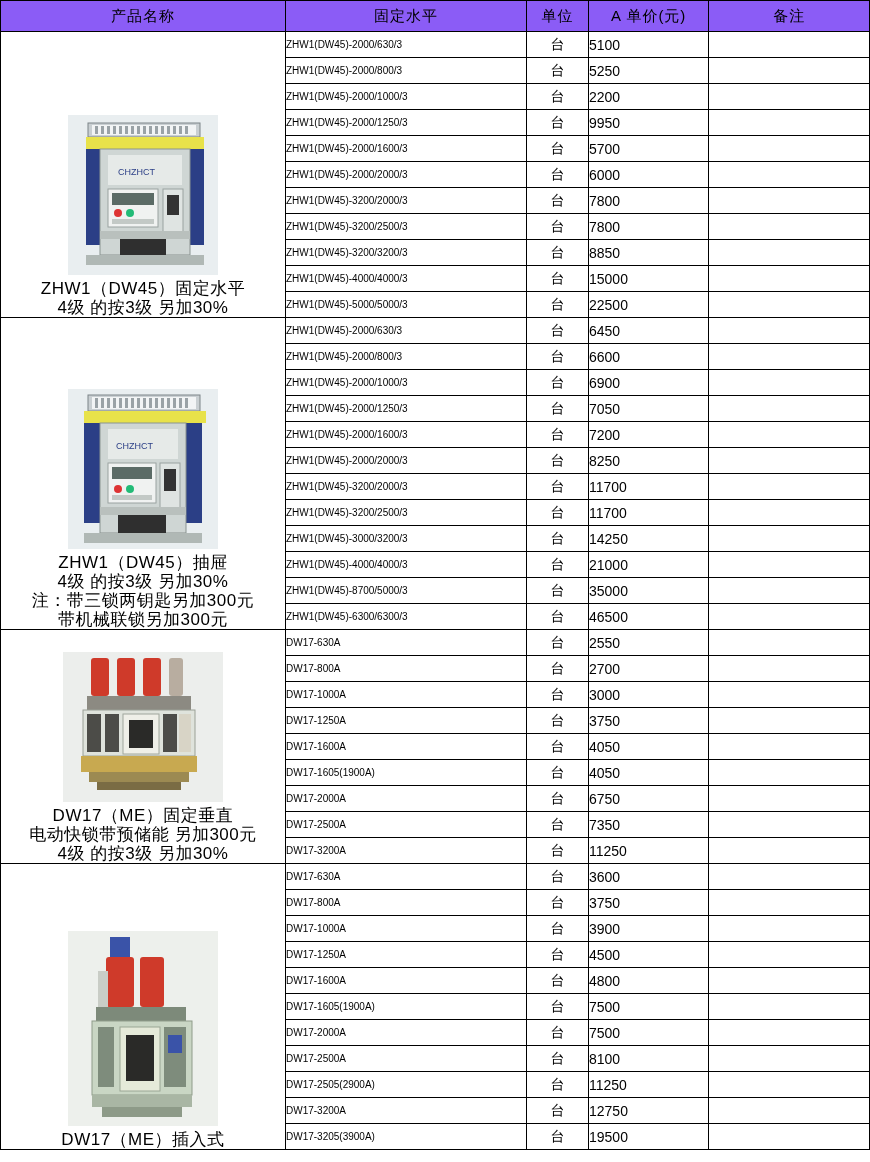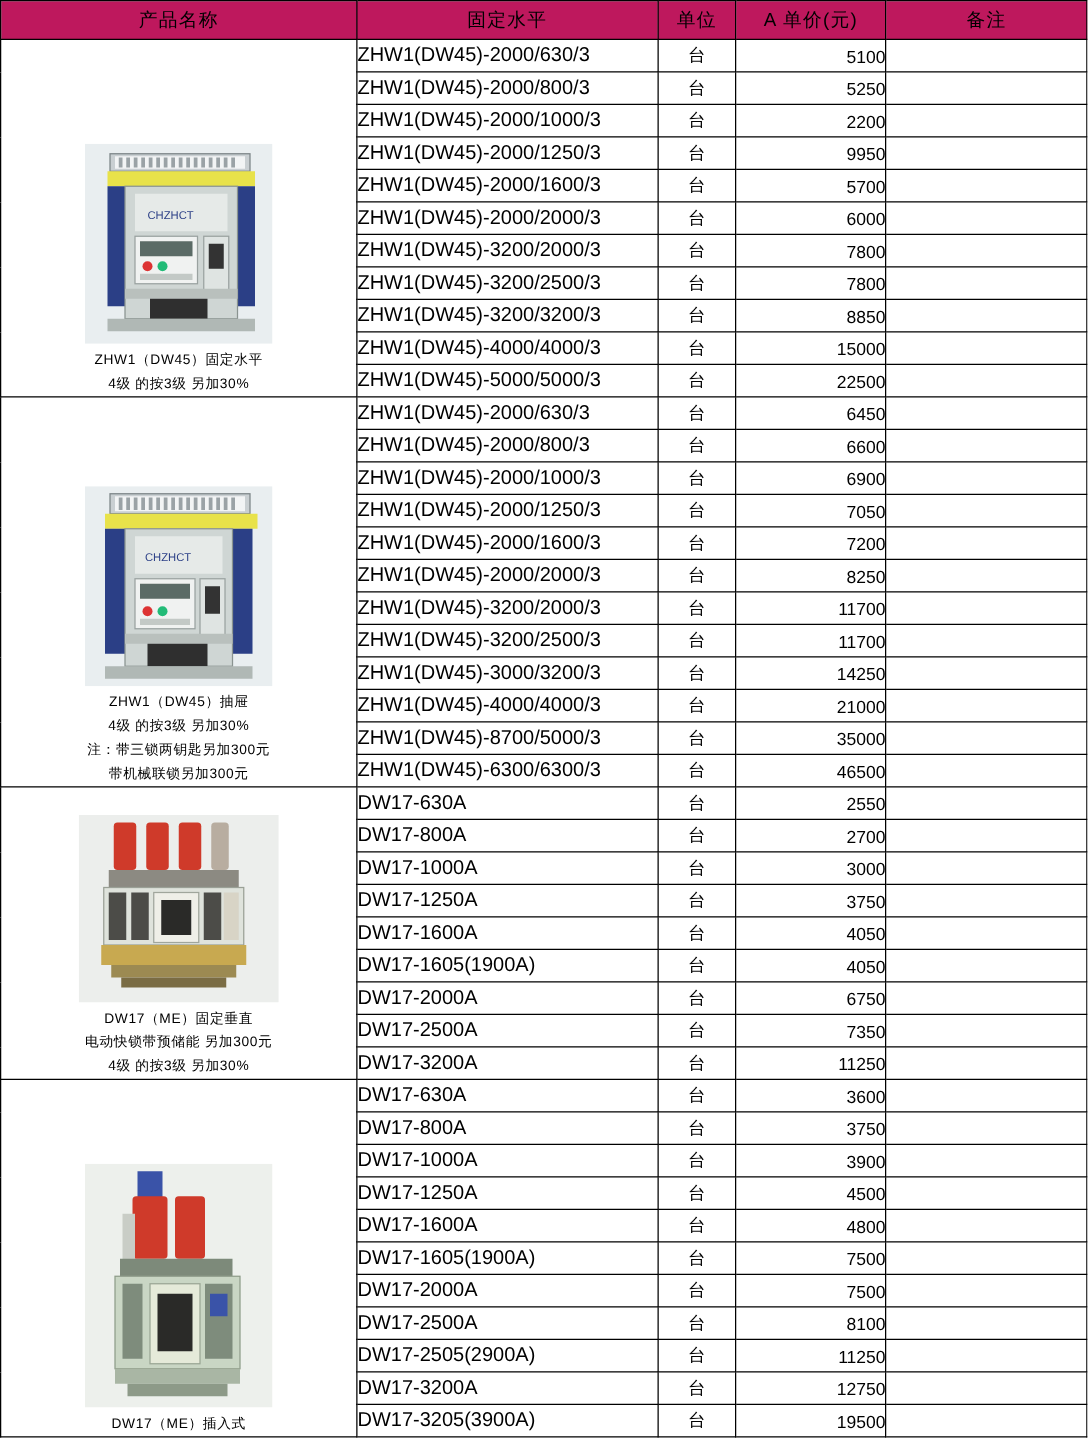--- a/index.html
+++ b/index.html
@@ -18,72 +18,71 @@
     border-collapse: collapse;
     width: 870px;
     table-layout: fixed;
   }
   table.price-table td, table.price-table th {
     border: 1px solid #000;
     padding: 0;
     font-weight: normal;
   }
   thead th {
-    background: #be185d;
+    background: #8b5cf6;
     height: 30px;
     font-size: 15px;
     font-weight: bold;
     text-align: center;
     letter-spacing: 1px;
   }
   .col-name  { width: 284px; }
   .col-model { width: 240px; }
   .col-unit  { width: 62px; }
   .col-price { width: 120px; }
   .col-note  { width: 160px; }
 
   td.model-cell {
-    font-size: 16px;
+    font-size: 10px;
     text-align: center;
     height: 25px;
     white-space: nowrap;
     padding-left: 14px;
     text-align: left;
   }
   td.unit-cell {
     font-size: 14px;
     text-align: center;
     height: 25px;
   }
   td.price-cell {
     font-size: 14px;
-    text-align: right;
+    text-align: left;
     height: 25px;
   }
   td.note-cell {
     height: 25px;
   }
   td.product-cell {
     vertical-align: bottom;
     text-align: center;
     padding: 0 0 6px 0;
   }
   .product-inner {
     display: flex;
     flex-direction: column;
-    align-items: center;
     justify-content: flex-end;
     height: 100%;
   }
   .product-img {
     display: block;
     margin: 0 auto;
   }
   .caption {
-    font-size: 11px;
+    font-size: 17px;
     line-height: 19px;
     text-align: center;
     letter-spacing: 0.5px;
     margin-top: 4px;
   }
   .caption div { white-space: nowrap; }
 </style>
 </head>
 <body>
 

